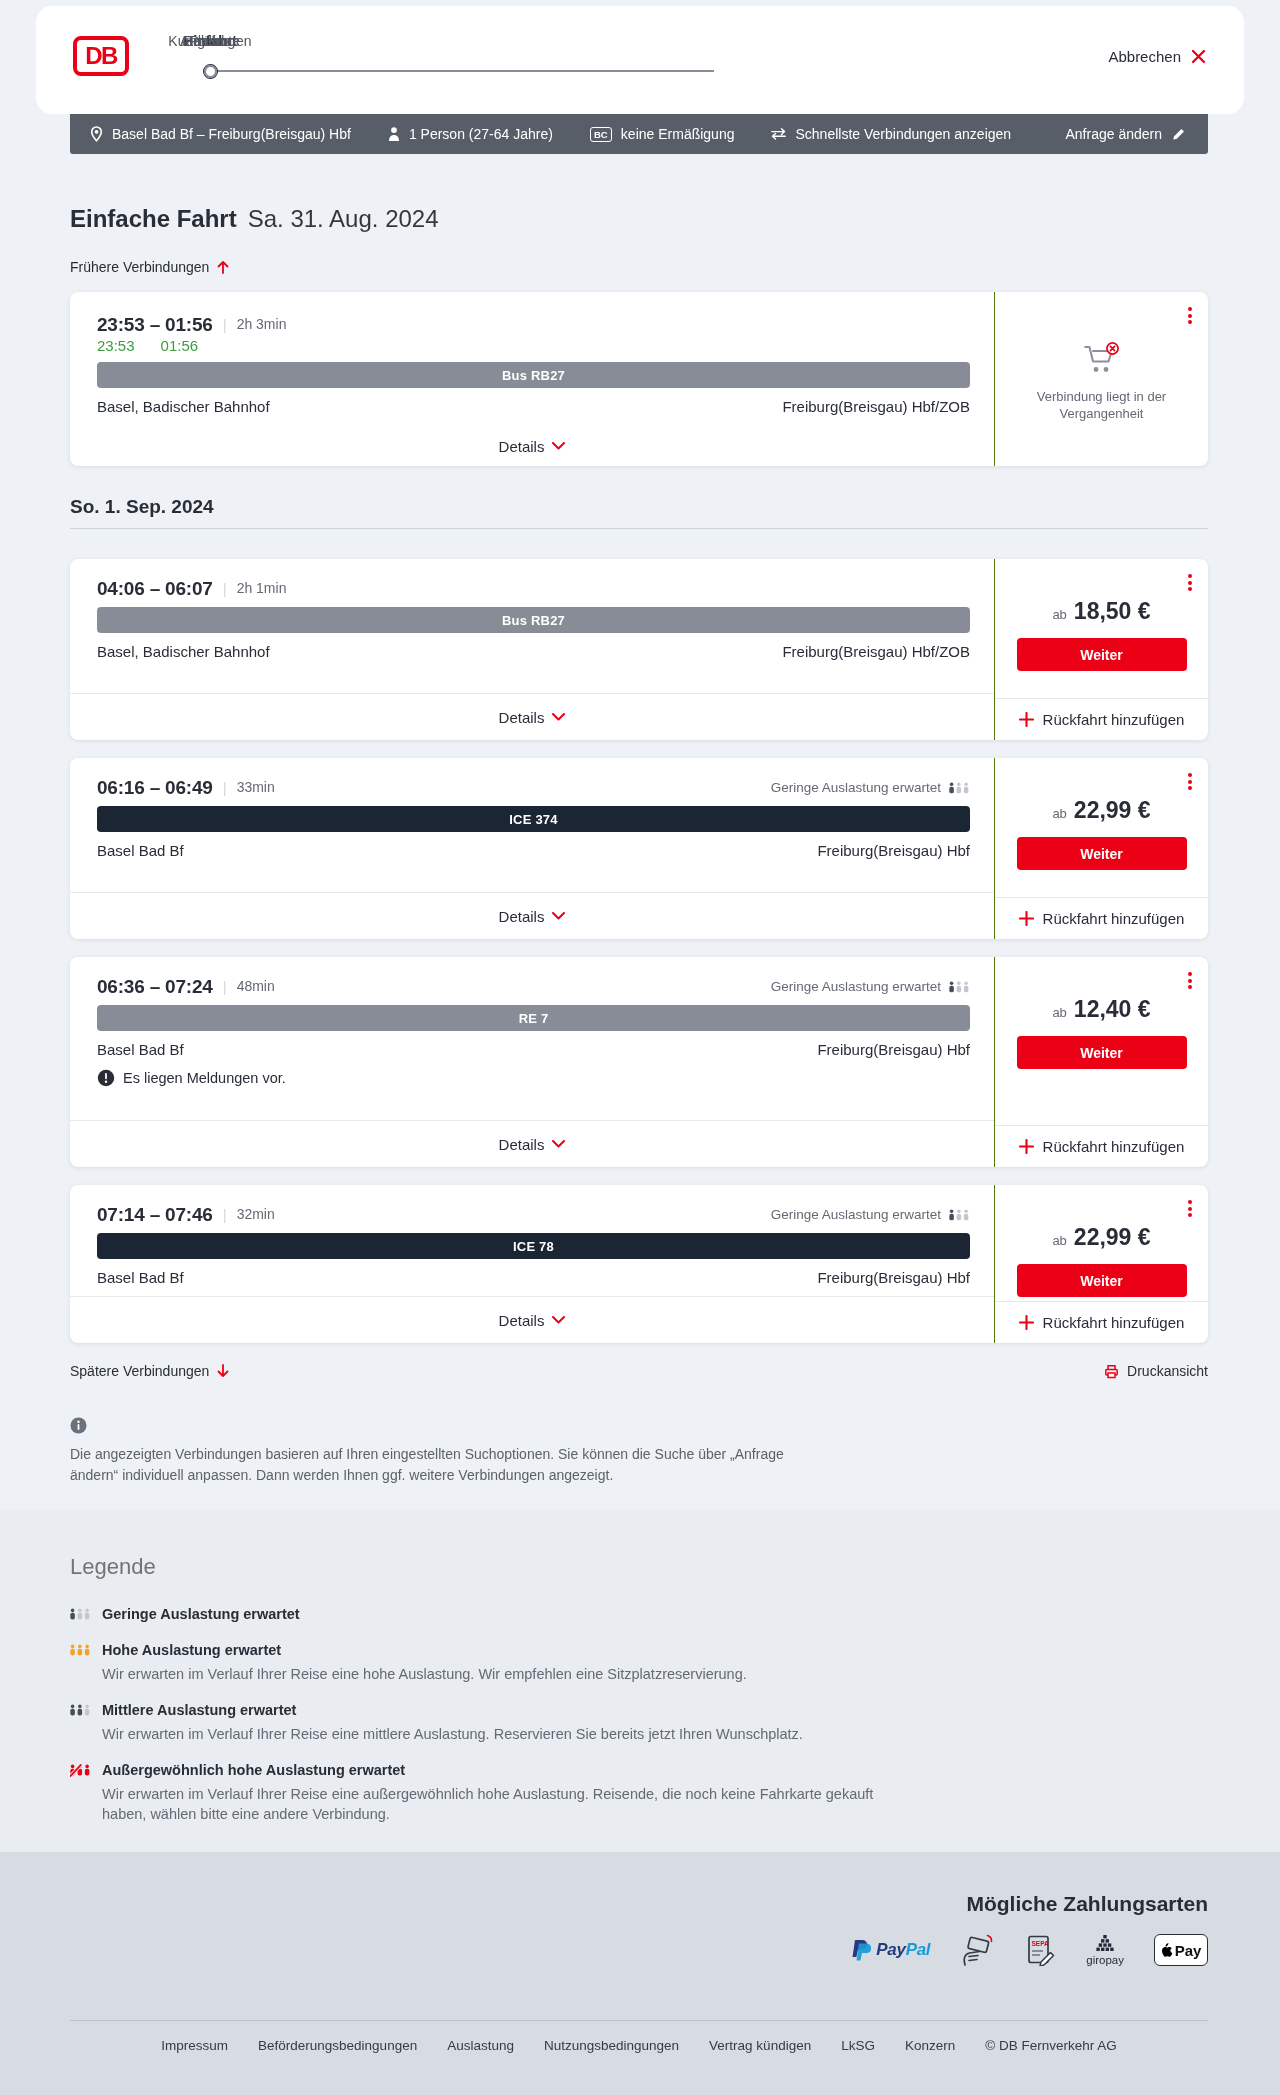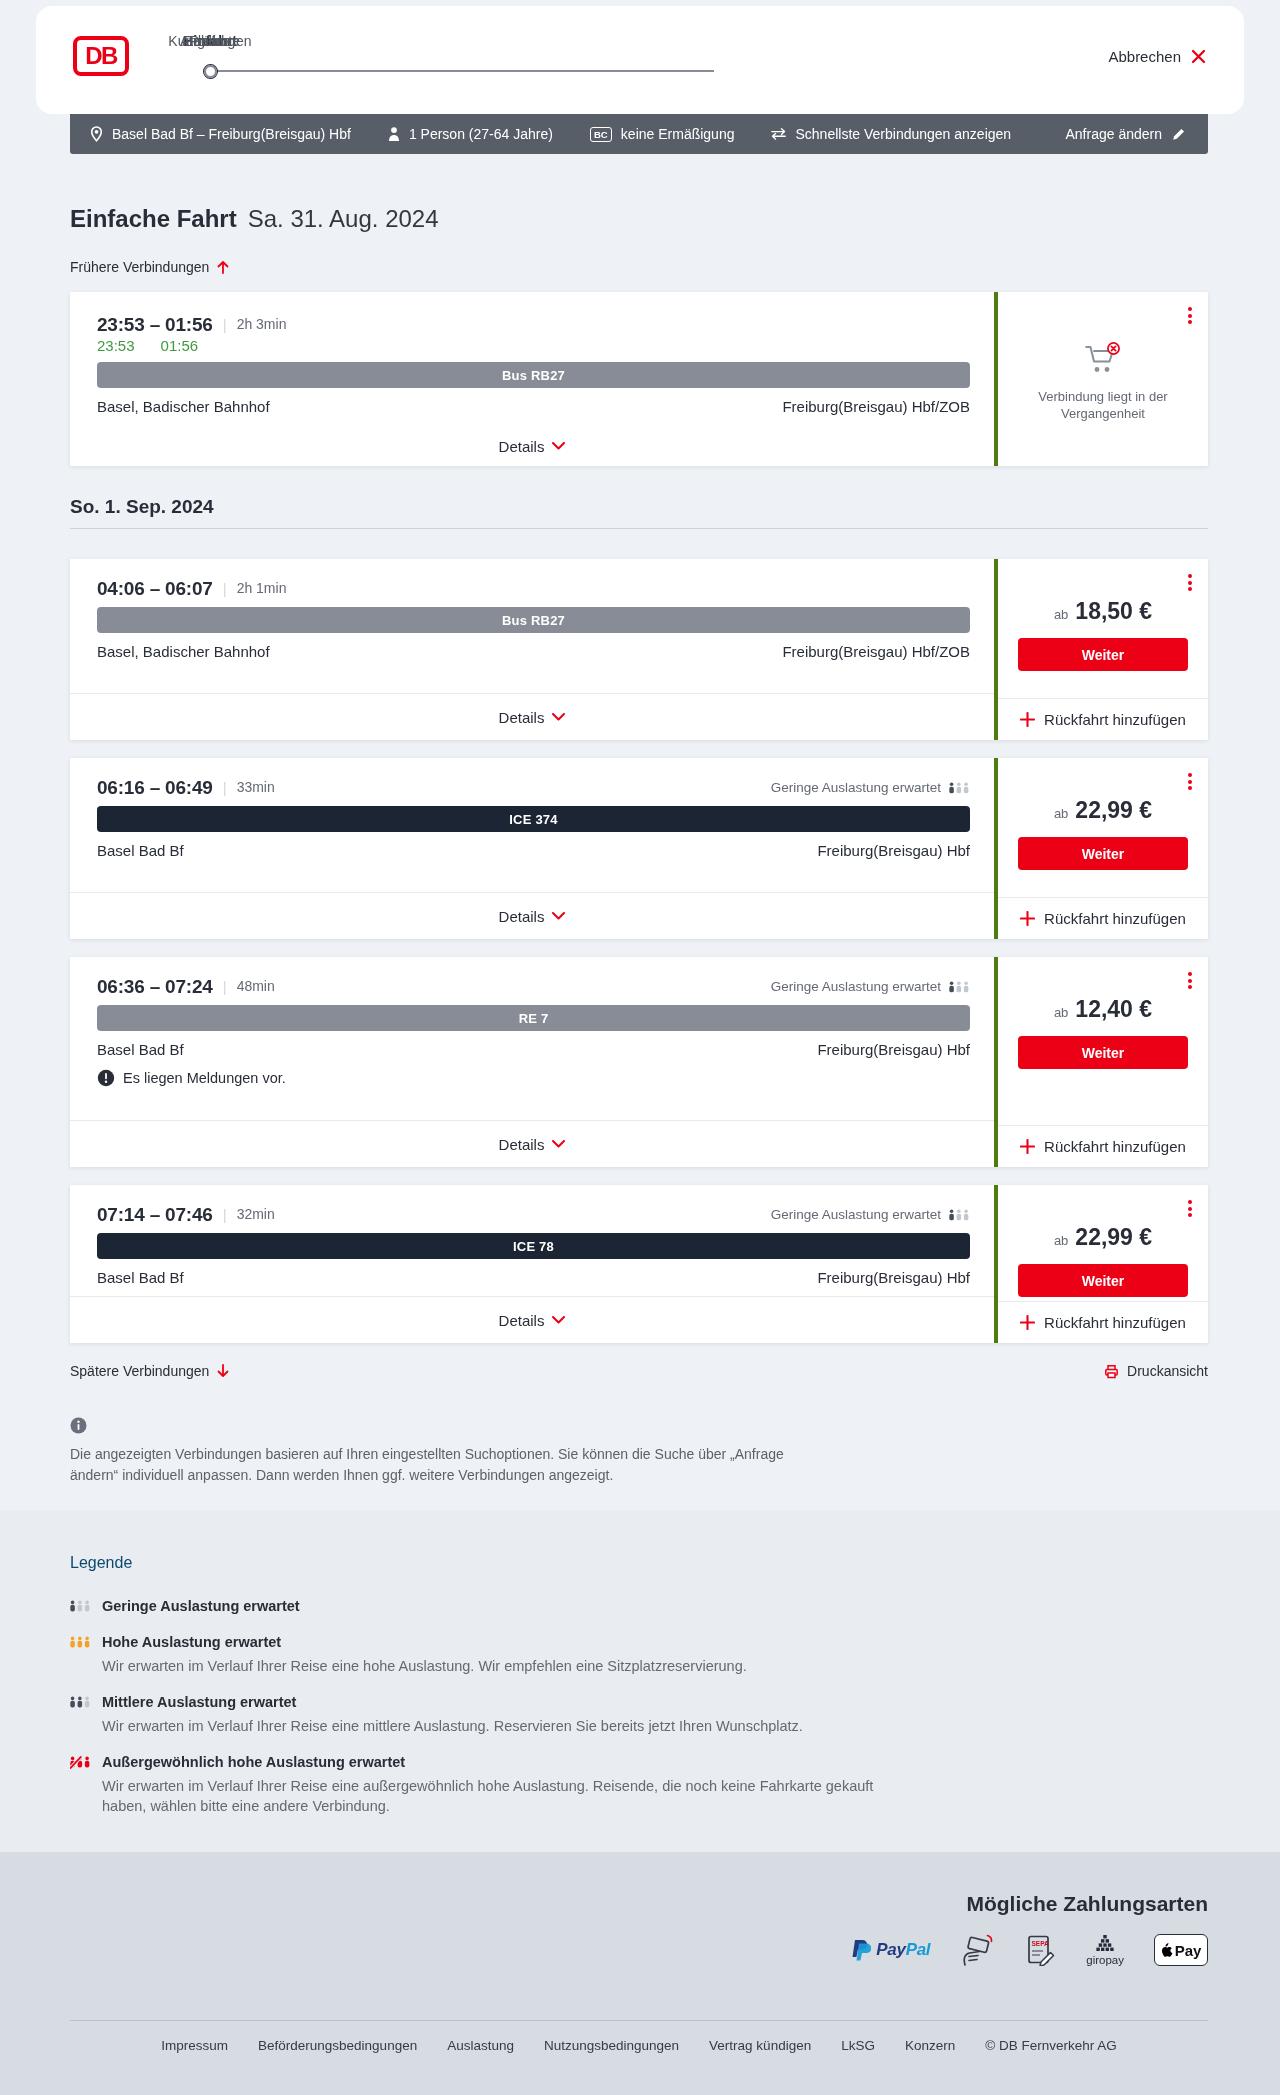--- a/index.html
+++ b/index.html
@@ -32,30 +32,30 @@
   .legend-band{height:342px;background:#e9edf2;padding:44px 72px 0 70px;}
   .bottom-band{height:243px;background:#d6dce2;padding:40px 72px 0 70px;}
   
   .h1-row{margin-top:51px;display:flex;align-items:baseline;gap:11px;}
   .h1-bold{font-size:24px;font-weight:800;}
   .h1-date{font-size:24px;font-weight:400;color:#33383f;}
   .shift-link{margin-top:26px;display:inline-flex;align-items:center;gap:8px;font-size:14px;color:#282d37;cursor:pointer;background:none;border:none;font-family:inherit;}
   .day-heading{margin-top:30px;font-size:19px;font-weight:700;}
   .day-rule{margin-top:10px;border:none;border-top:1px solid #ccd2d9;}
   
-  .card{margin-top:18px;background:#fff;border-radius:0;box-shadow:0 1px 4px rgba(40,45,55,.10);display:flex;position:relative;}
+  .card{margin-top:18px;background:#fff;border-radius:8px;box-shadow:0 1px 4px rgba(40,45,55,.10);display:flex;position:relative;}
   .card.first-after-rule{margin-top:30px;}
   .card.past{margin-top:16px;}
   .c-left{flex:1;display:flex;flex-direction:column;min-width:0;}
   .c-left-top{padding:19px 24px 32px 27px;}
   .past .c-left-top{padding-top:22px;padding-bottom:10px;}
   .compact .c-left-top{padding-bottom:9px;}
   .c-left-bottom{height:47px;border-top:1px solid #e6e9ed;display:flex;align-items:center;justify-content:center;}
   .past .c-left-bottom{border-top:none;height:40px;}
-  .c-right{width:214px;border-left:4px solid #4d7c0f;display:flex;flex-direction:column;}
+  .c-right{width:214px;border-left:1px solid #4d7c0f;display:flex;flex-direction:column;}
   .c-right-top{flex:1;position:relative;display:flex;flex-direction:column;align-items:center;}
   .c-right-bottom{height:42px;border-top:1px solid #e6e9ed;display:flex;align-items:center;justify-content:center;}
   .time-row{display:flex;align-items:center;line-height:21px;}
   .time{font-size:19px;font-weight:800;letter-spacing:-.2px;}
   .t-sep{color:#d4d8dd;font-size:15px;margin:0 10px;}
   .dur{color:#646973;font-size:14px;}
   .occ-wrap{margin-left:auto;display:flex;align-items:center;gap:8px;color:#646973;font-size:13.5px;}
   .rt-row{margin-top:3px;display:flex;gap:26px;color:#3f9a3f;font-size:15px;line-height:16px;}
   .bar{margin-top:8px;height:26px;border-radius:4px;display:flex;align-items:center;justify-content:center;color:#fff;font-size:13px;font-weight:700;letter-spacing:.2px;}
   .bar-bus,.bar-re{background:#878c96;}
@@ -71,21 +71,21 @@
   .weiter-btn{margin-top:13px;width:170px;height:33px;background:#ec0016;color:#fff;border:none;border-radius:4px;font-weight:700;font-size:14px;cursor:pointer;font-family:inherit;}
   .return-btn{display:flex;align-items:center;gap:9px;font-size:15px;color:#282d37;cursor:pointer;background:none;border:none;font-family:inherit;}
   .cart-wrap{margin-top:50px;}
   .past-note{margin-top:10px;font-size:13px;color:#646973;text-align:center;line-height:17px;width:168px;}
   
   .later-row{margin-top:20px;display:flex;align-items:center;justify-content:space-between;}
   .print-btn{display:flex;align-items:center;gap:8px;font-size:14px;color:#282d37;cursor:pointer;background:none;border:none;font-family:inherit;}
   .info-note{margin-top:36px;display:flex;gap:10px;align-items:flex-start;color:#5c626b;font-size:14px;line-height:21px;flex-direction:column;}
   .info-note p{max-width:735px;}
   
-  .legend-title{font-size:16px;font-weight:400;color:#0c4a6e;}
+  .legend-title{font-size:22px;font-weight:400;color:#737373;}
   .legend-list{margin-top:24px;}
   .legend-item{margin-bottom:16px;}
   .legend-head{display:flex;align-items:center;gap:11px;font-size:14.5px;font-weight:700;line-height:20px;}
   .legend-desc{margin:4px 0 0 32px;font-size:14.5px;color:#646973;line-height:20px;max-width:800px;}
   .occ .pp{fill:#c2c8d0;}
   .occ .slash{display:none;}
   .occ-low .p0{fill:#474e5a;}
   .occ-mid .p0,.occ-mid .p1{fill:#474e5a;}
   .occ-high .pp{fill:#f7a124;}
   .occ-x .pp{fill:#ec0016;}

